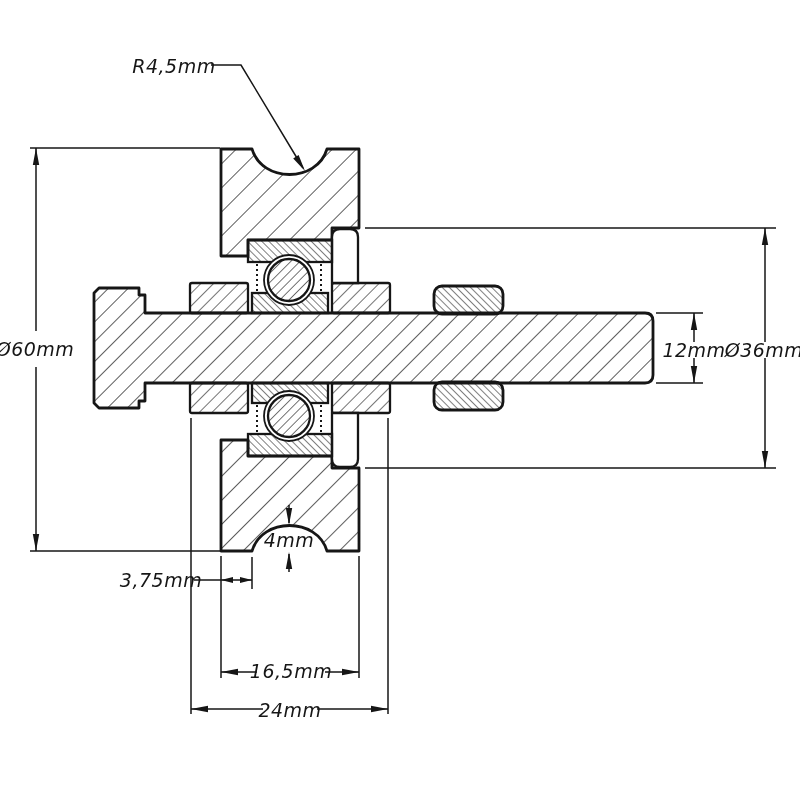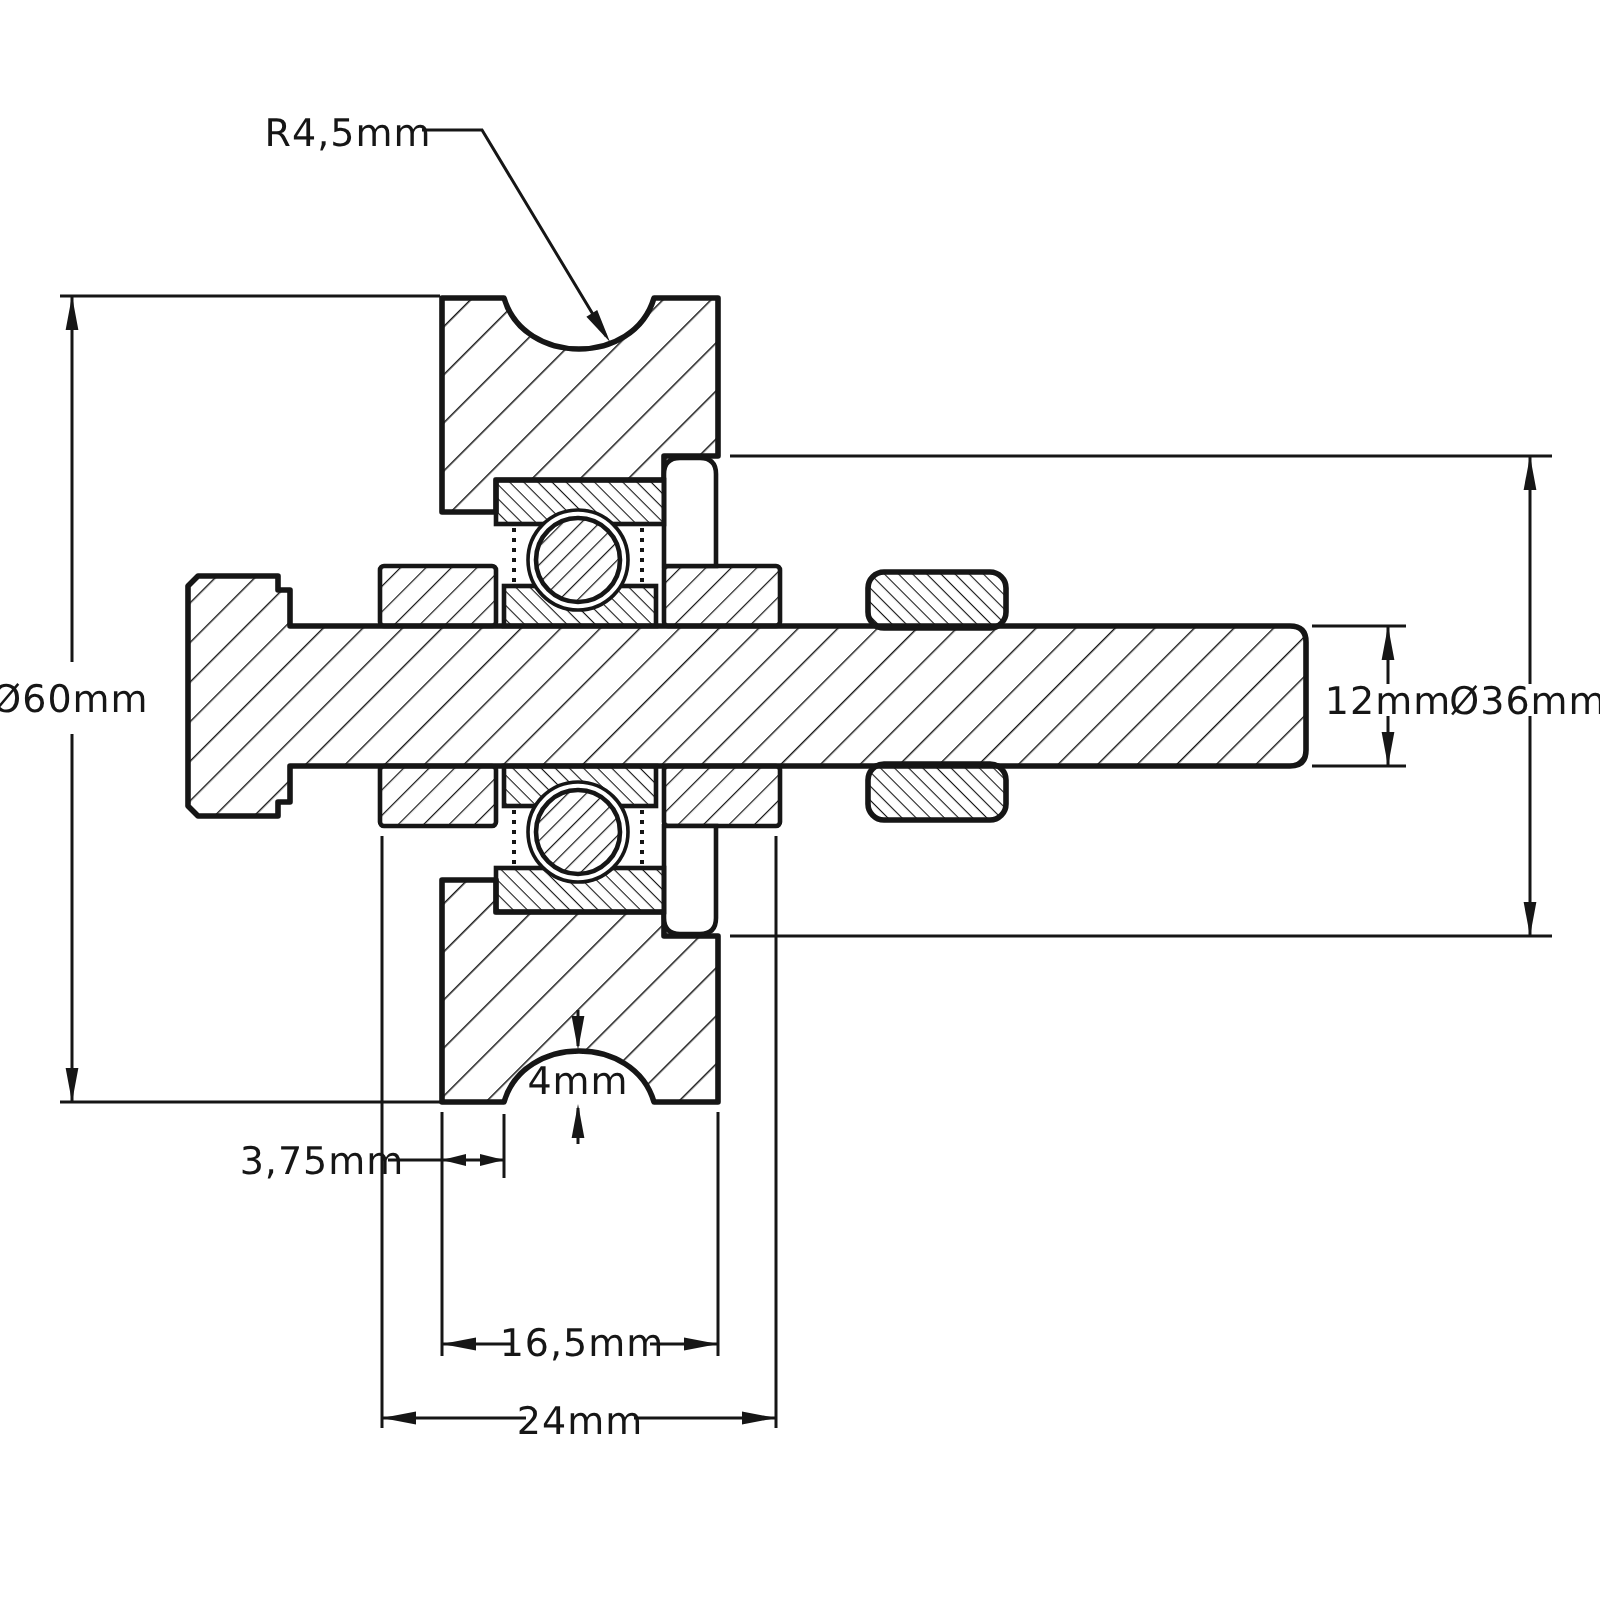--- a/index.html
+++ b/index.html
@@ -1,17 +1,17 @@
 <!DOCTYPE html>
 <html><head>
 <meta charset="utf-8">
 <style>
   html,body{margin:0;padding:0;background:#ffffff;}
   body{width:800px;height:800px;font-family:"DejaVu Sans",sans-serif;}
-  #stage{width:800px;height:640px;position:relative;}
+  #stage{width:800px;height:640px;position:relative;font-style:italic;}
   svg{display:block;}
   text{font-family:"DejaVu Sans",sans-serif;font-size:19px;letter-spacing:.5px;fill:#161616;}
 </style>
 </head>
 <body>
 
 <div id="stage">
 <svg viewBox="0 0 800 800" width="800" height="800">
   <defs>
     <pattern id="hWheel" width="17" height="17" patternUnits="userSpaceOnUse" patternTransform="rotate(-45)">

